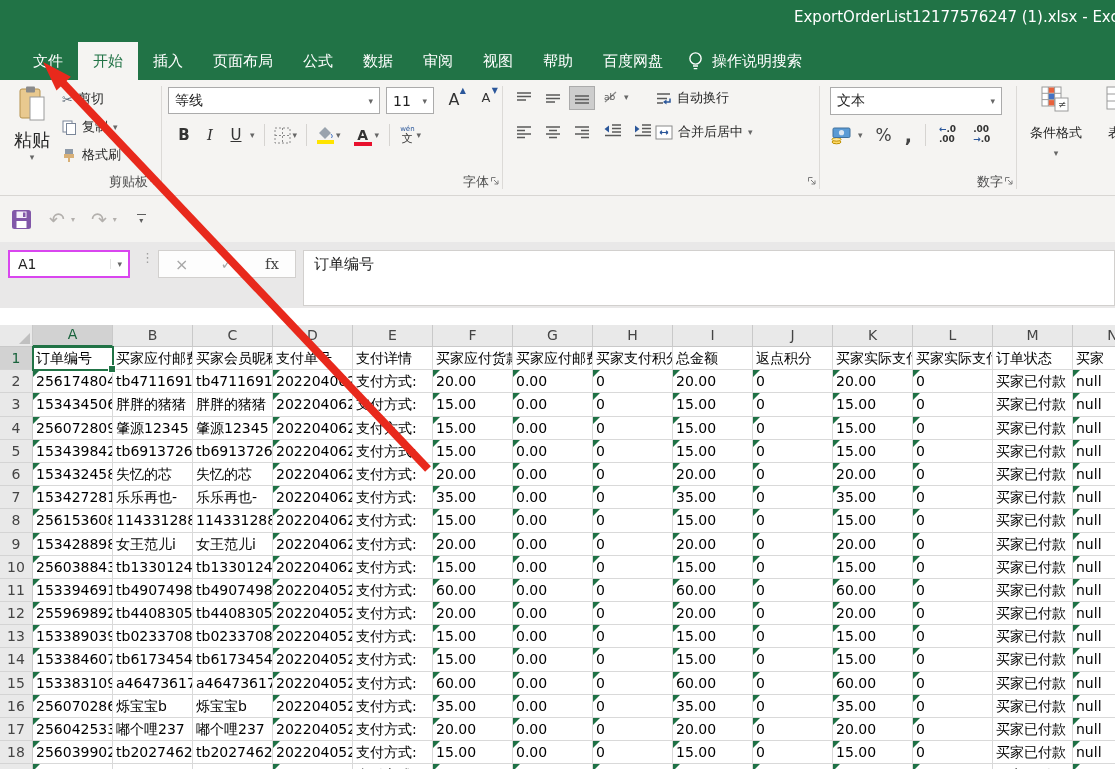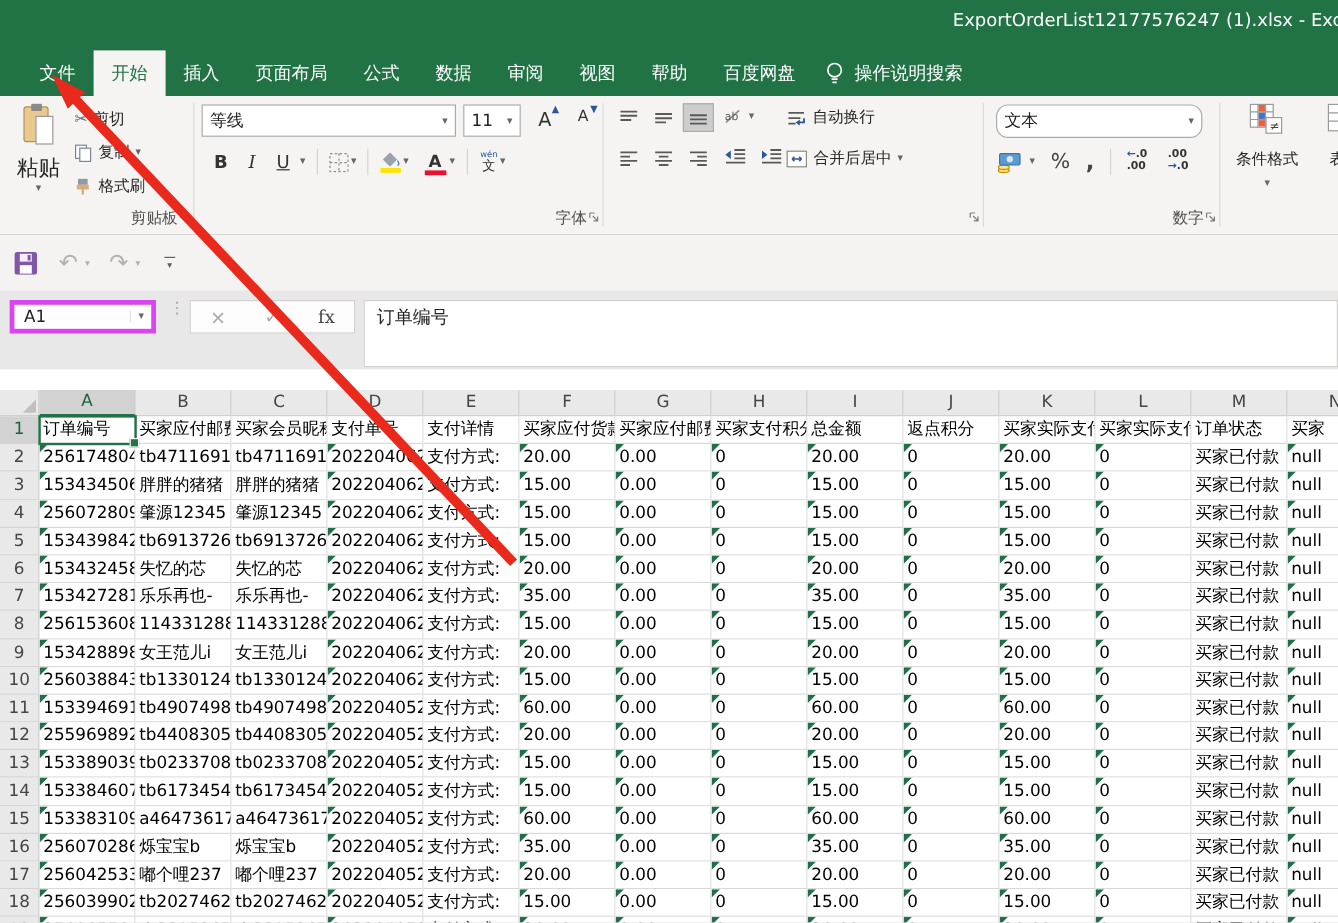--- a/index.html
+++ b/index.html
@@ -50,21 +50,21 @@
   .dec .arr{ color:#2b579a; font-style:normal; }
   .bigbtn{ position:absolute; display:flex; flex-direction:column; align-items:center; font-size:13px; color:#262626; }
   
   .qat{ position:absolute; top:196px; left:0; right:0; height:46px; background:#f4f3f1; display:flex; align-items:center; padding-left:12px; gap:6px; }
   .qat .disabled{ color:#b3b0ad; font-size:19px; }
   .qat .dd{ font-size:8px; color:#b3b0ad; }
   .qat-more{ display:flex; flex-direction:column; align-items:center; color:#5e5e5e; margin-left:14px; }
   .qat-more .bar{ width:9px; border-top:1.5px solid #5e5e5e; margin-bottom:1px; }
   
   .frow{ position:absolute; top:242px; left:0; right:0; height:66px; background:#e9e8e8; }
-  .namebox{ position:absolute; left:8px; top:8px; width:122px; height:28px; background:#fff; border:4px solid #d946ef; display:flex; align-items:center; font-size:14px; color:#222; padding-left:8px; }
+  .namebox{ position:absolute; left:8px; top:8px; width:122px; height:28px; background:#fff; border:2px solid #d946ef; display:flex; align-items:center; font-size:14px; color:#222; padding-left:8px; }
   .namebox .dd{ margin-left:auto; padding:0 6px; border-left:1px solid #e3e3e3; }
   .fdots{ position:absolute; left:141px; top:12px; color:#a0a0a0; font-size:13px; letter-spacing:0; line-height:7px; text-align:center; width:10px; }
   .fbtns{ position:absolute; left:158px; top:8px; width:138px; height:28px; background:#fdfdfd; border:1px solid #d2d0ce; display:flex; align-items:center; justify-content:space-around; }
   .fbtns .x{ color:#a8a8a8; font-size:16px; }
   .fbtns .ck{ color:#a8a8a8; font-size:15px; }
   .fbtns .fx{ color:#444; font-size:15px; font-family:"DejaVu Serif","Liberation Serif",serif; }
   .fbar{ position:absolute; left:303px; top:8px; width:812px; height:56px; background:#fff; border:1px solid #d2d0ce; font-size:15px; color:#222; padding:4px 10px; }
   .gap-strip{ position:absolute; top:308px; left:0; right:0; height:17px; background:#fff; }
   
   .grid{ position:absolute; top:325px; left:0; width:1115px; height:444px; overflow:hidden; background:#fff; }
@@ -284,21 +284,21 @@
       </div>
       <span class="launcher">
         <svg width="10" height="10" viewBox="0 0 10 10">
             <path d="M1.5 1.5 h4 M1.5 1.5 v4 M4 4 L8 8 M8 4.5 V8 H4.5" stroke="#7c7c7c" fill="none"></path>
           </svg>
       </span>
       <div class="gsep"></div>
     </div>
 
     <div class="grp" style="left:820px;width:197px;">
-      <div class="combo" style="left:10px;top:7px;width:172px;height:28px;border-radius:10px;">
+      <div class="combo" style="left:10px;top:7px;width:172px;height:28px;">
         <span>文本</span>
         <span class="dd">▾</span>
       </div>
       <div style="position:absolute;left:10px;top:44px;display:flex;align-items:center;gap:7px;">
         <svg width="21" height="19" viewBox="0 0 21 19">
           <ellipse cx="6.5" cy="16" rx="4.5" ry="1.8" fill="#ffd966" stroke="#bf9000"></ellipse>
           <ellipse cx="6.5" cy="13.4" rx="4.5" ry="1.8" fill="#ffe699" stroke="#bf9000"></ellipse>
           <rect x="3" y="2" width="17" height="9.5" rx="1.2" fill="#5b9bd5" stroke="#41719c"></rect>
           <circle cx="11.5" cy="6.7" r="2.6" fill="#dce6f1"></circle>
         </svg>

